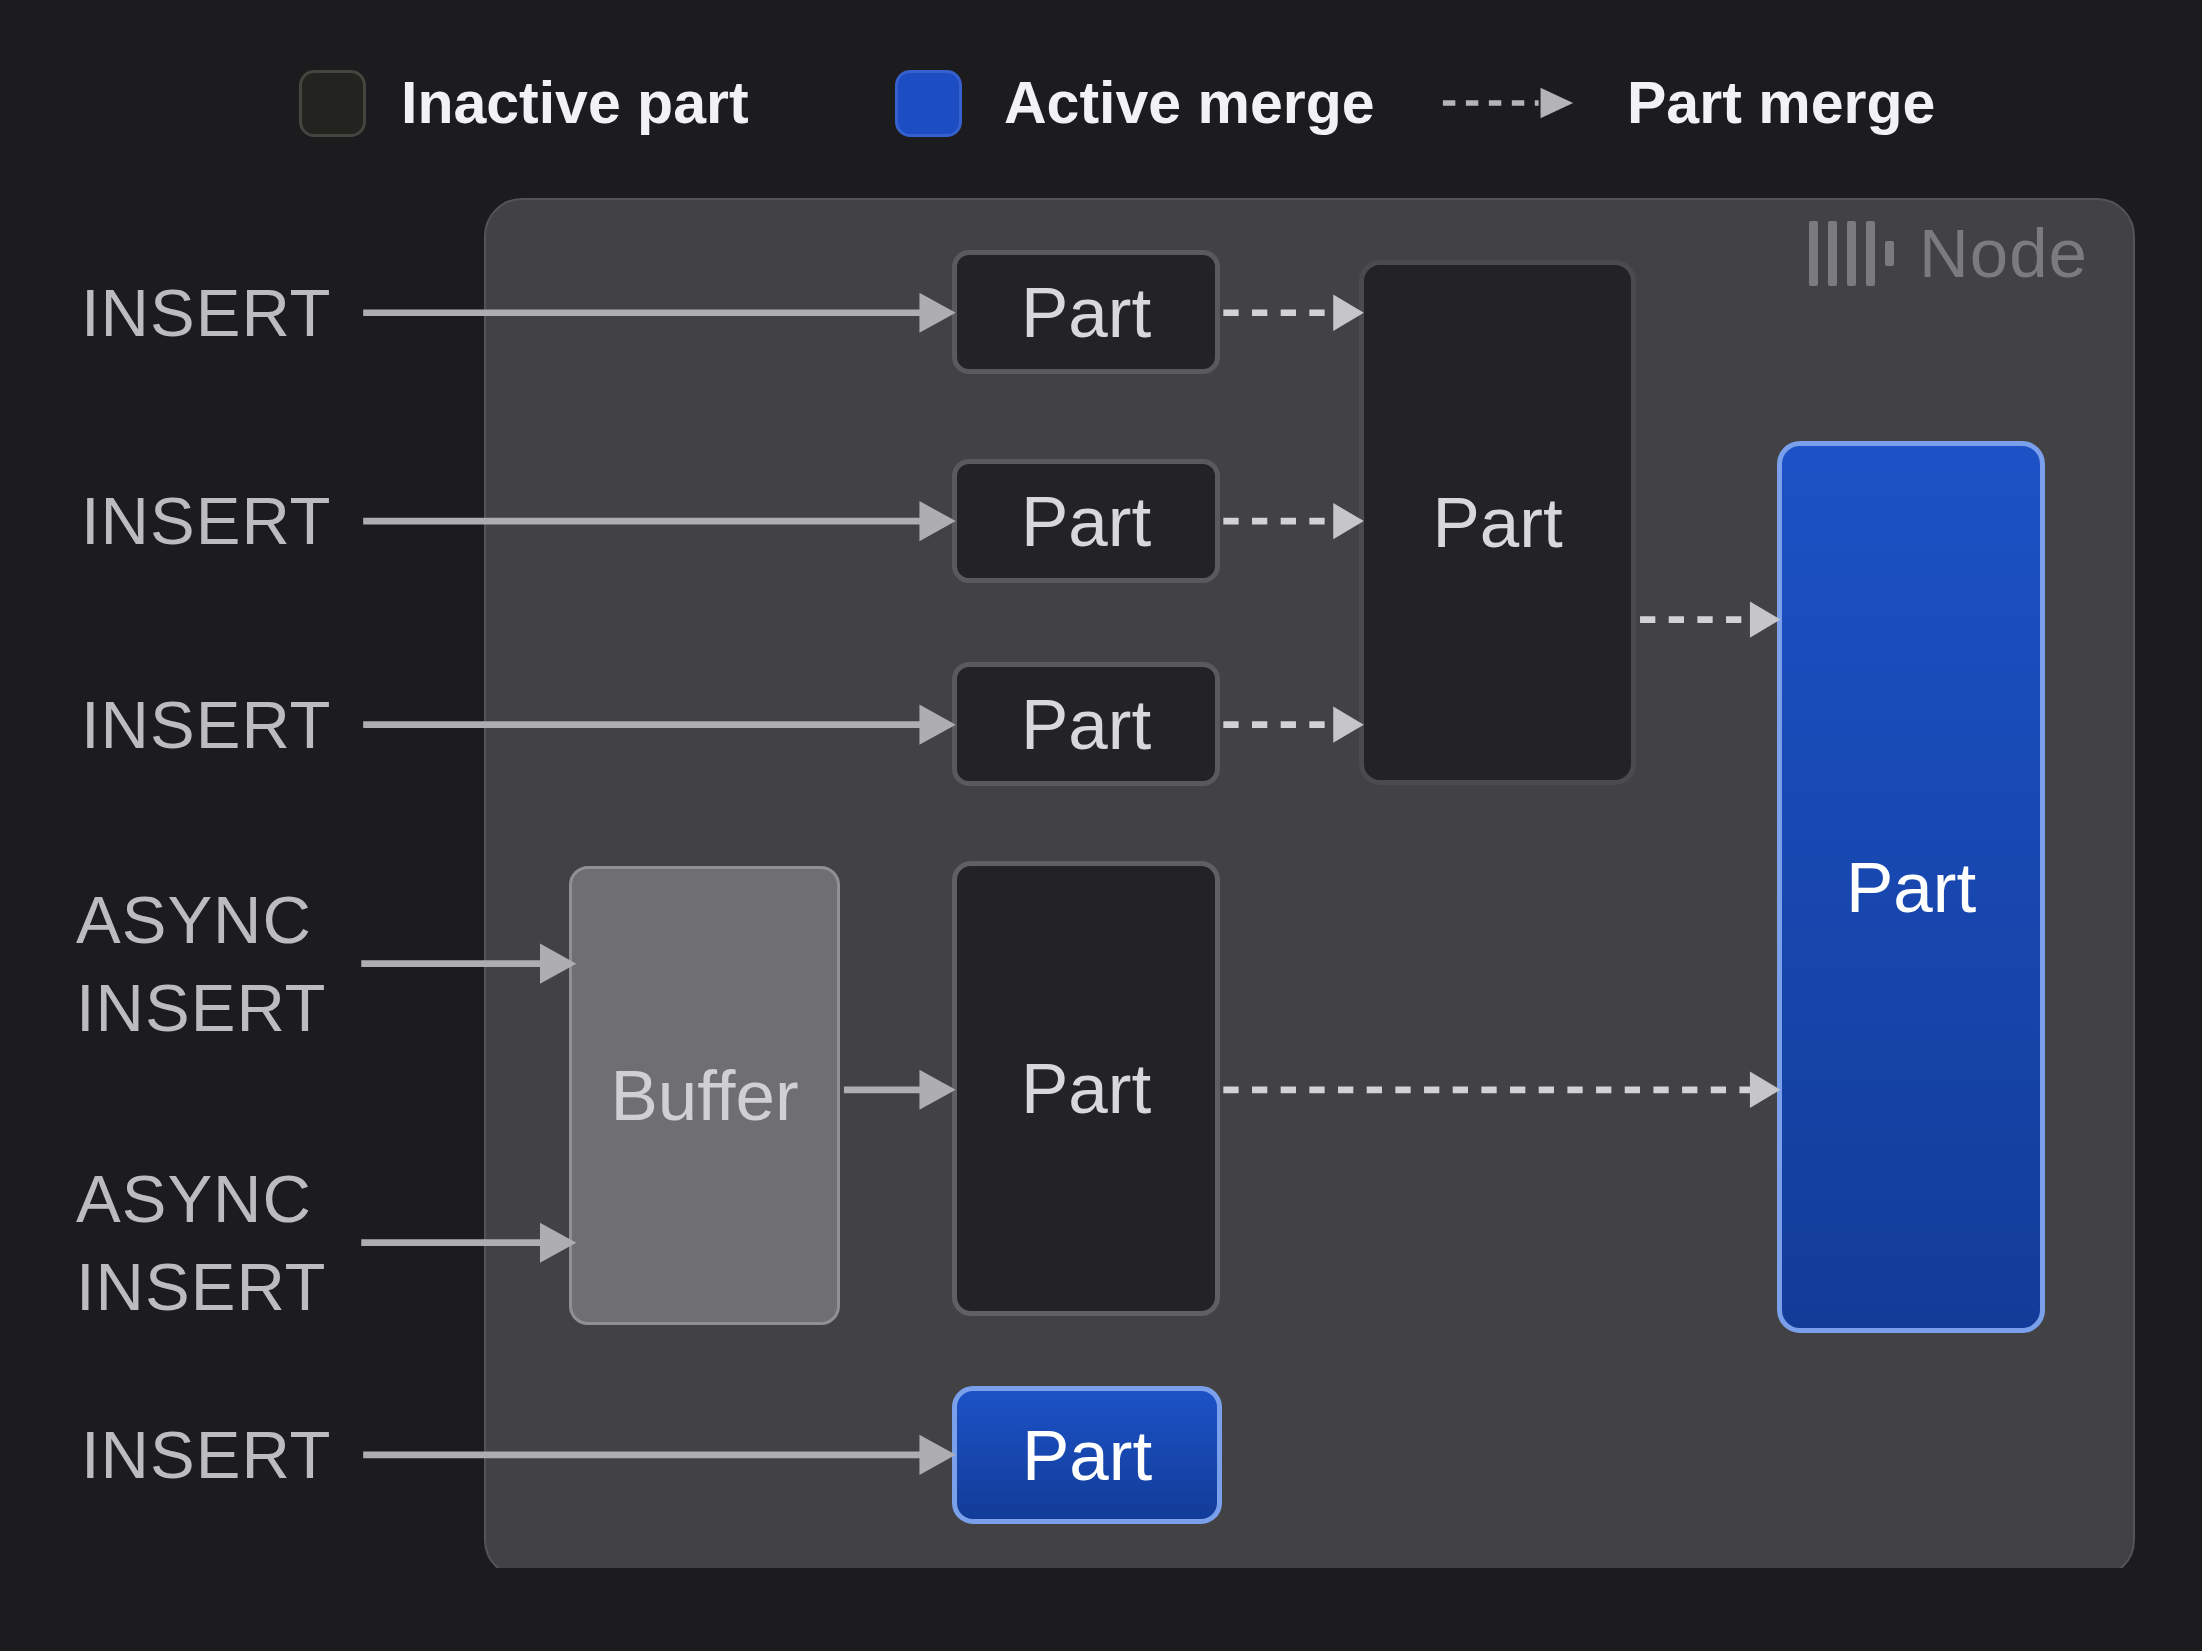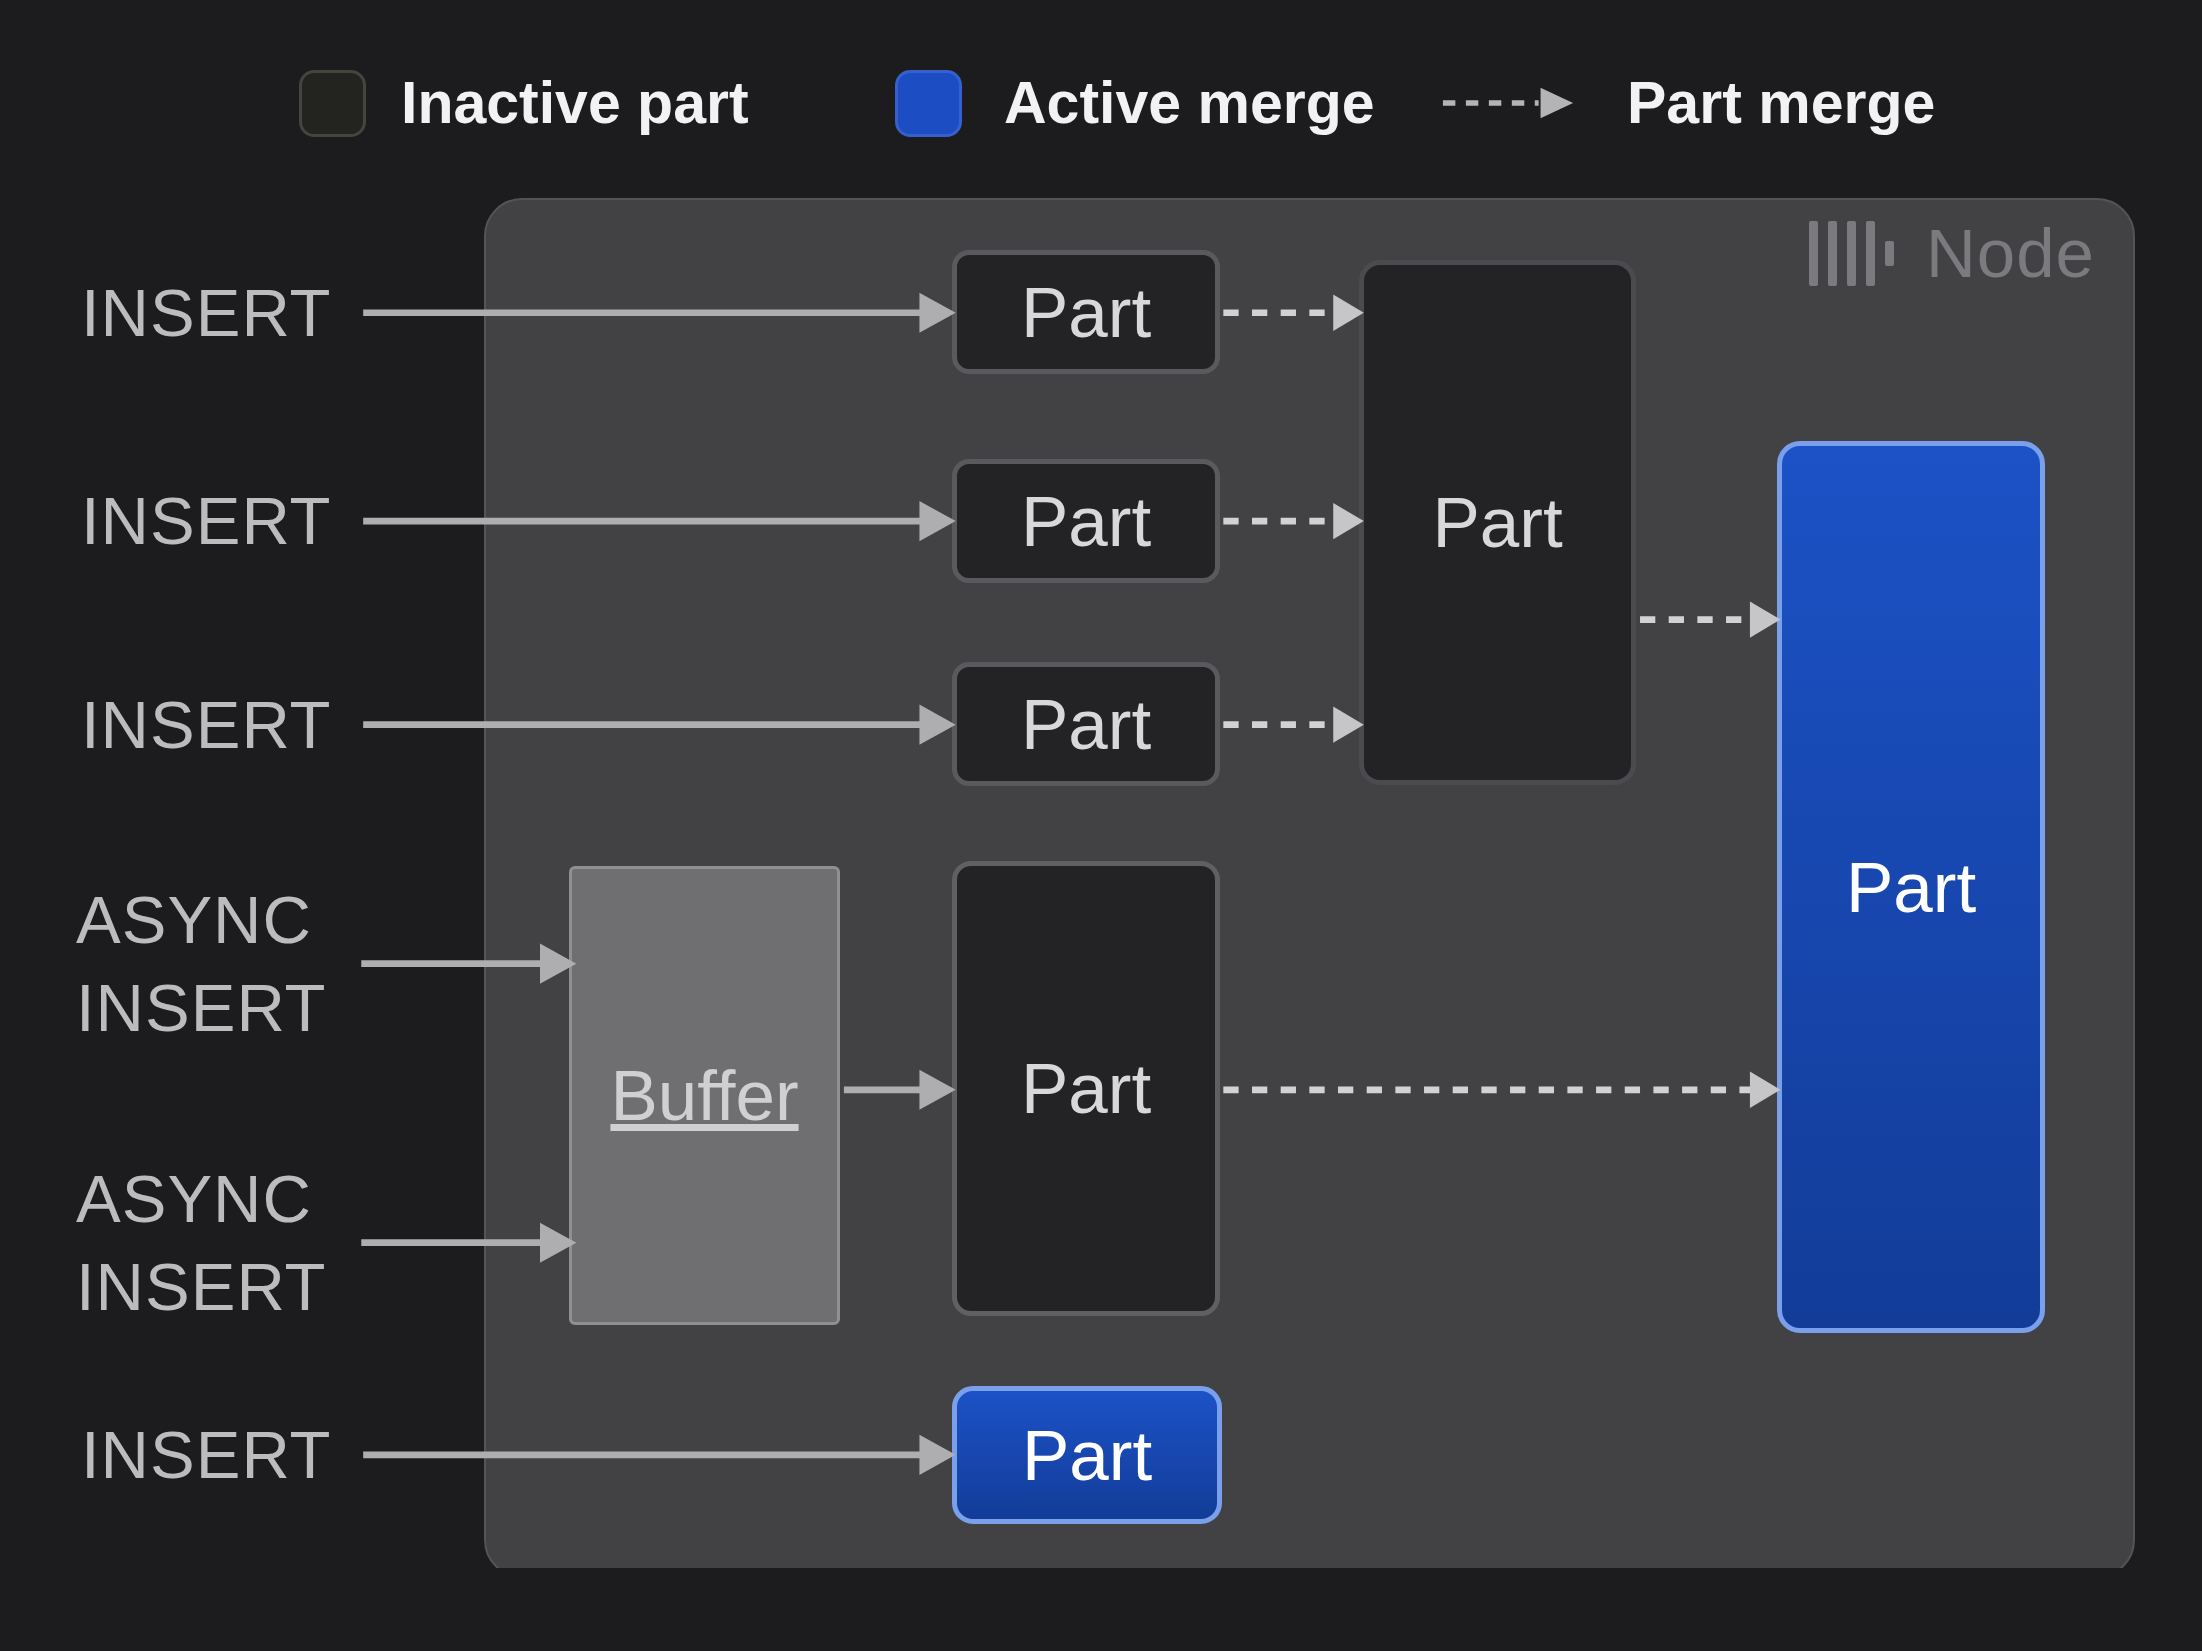--- a/index.html
+++ b/index.html
@@ -47,21 +47,21 @@
     background: var(--node_fill);
     border: 2.9px solid var(--node_border);
     border-radius: 38px;
   }
   .node-header {
     position: absolute;
     left: 1809px; top: 220px;
     height: 67px;
     display: flex;
     align-items: center;
-    gap: 32px;
+    gap: 25px;
   }
   .ch-logo { display:flex; align-items:center; gap:10.5px; height:65px; }
   .ch-logo .bar {
     width: 8.6px; height: 65px;
     background: var(--node_title_text);
     border-radius: 1.9px;
   }
   .ch-logo .dot {
     width: 8.6px; height: 25px;
     background: var(--node_title_text);
@@ -126,23 +126,22 @@
     background: var(--inactive_fill);
     border: 5.7px solid var(--inactive_border);
     border-radius: 17px;
     color: var(--part_text);
   }
   .block.merged { border-color: var(--merged_border); border-radius: 21px; }
   .block.buffer-out { border-color: var(--buffer_part_border); border-radius: 19px; }
   .block.buffer {
     background: var(--buffer_fill);
     border: 3.8px solid var(--buffer_border);
-    border-radius: 6px;
+    border-radius: 19px;
     color: var(--buffer_text);
-    text-decoration: underline;
   }
   .block.active {
     background: linear-gradient(180deg, var(--active_top) 0%, var(--active_bottom) 100%);
     border: 5.7px solid var(--active_border);
     color: var(--active_part_text);
     font-weight: 500;
   }
   .block.active.small { border-radius: 21px; }
   .block.active.big { border-radius: 23px; }
 

